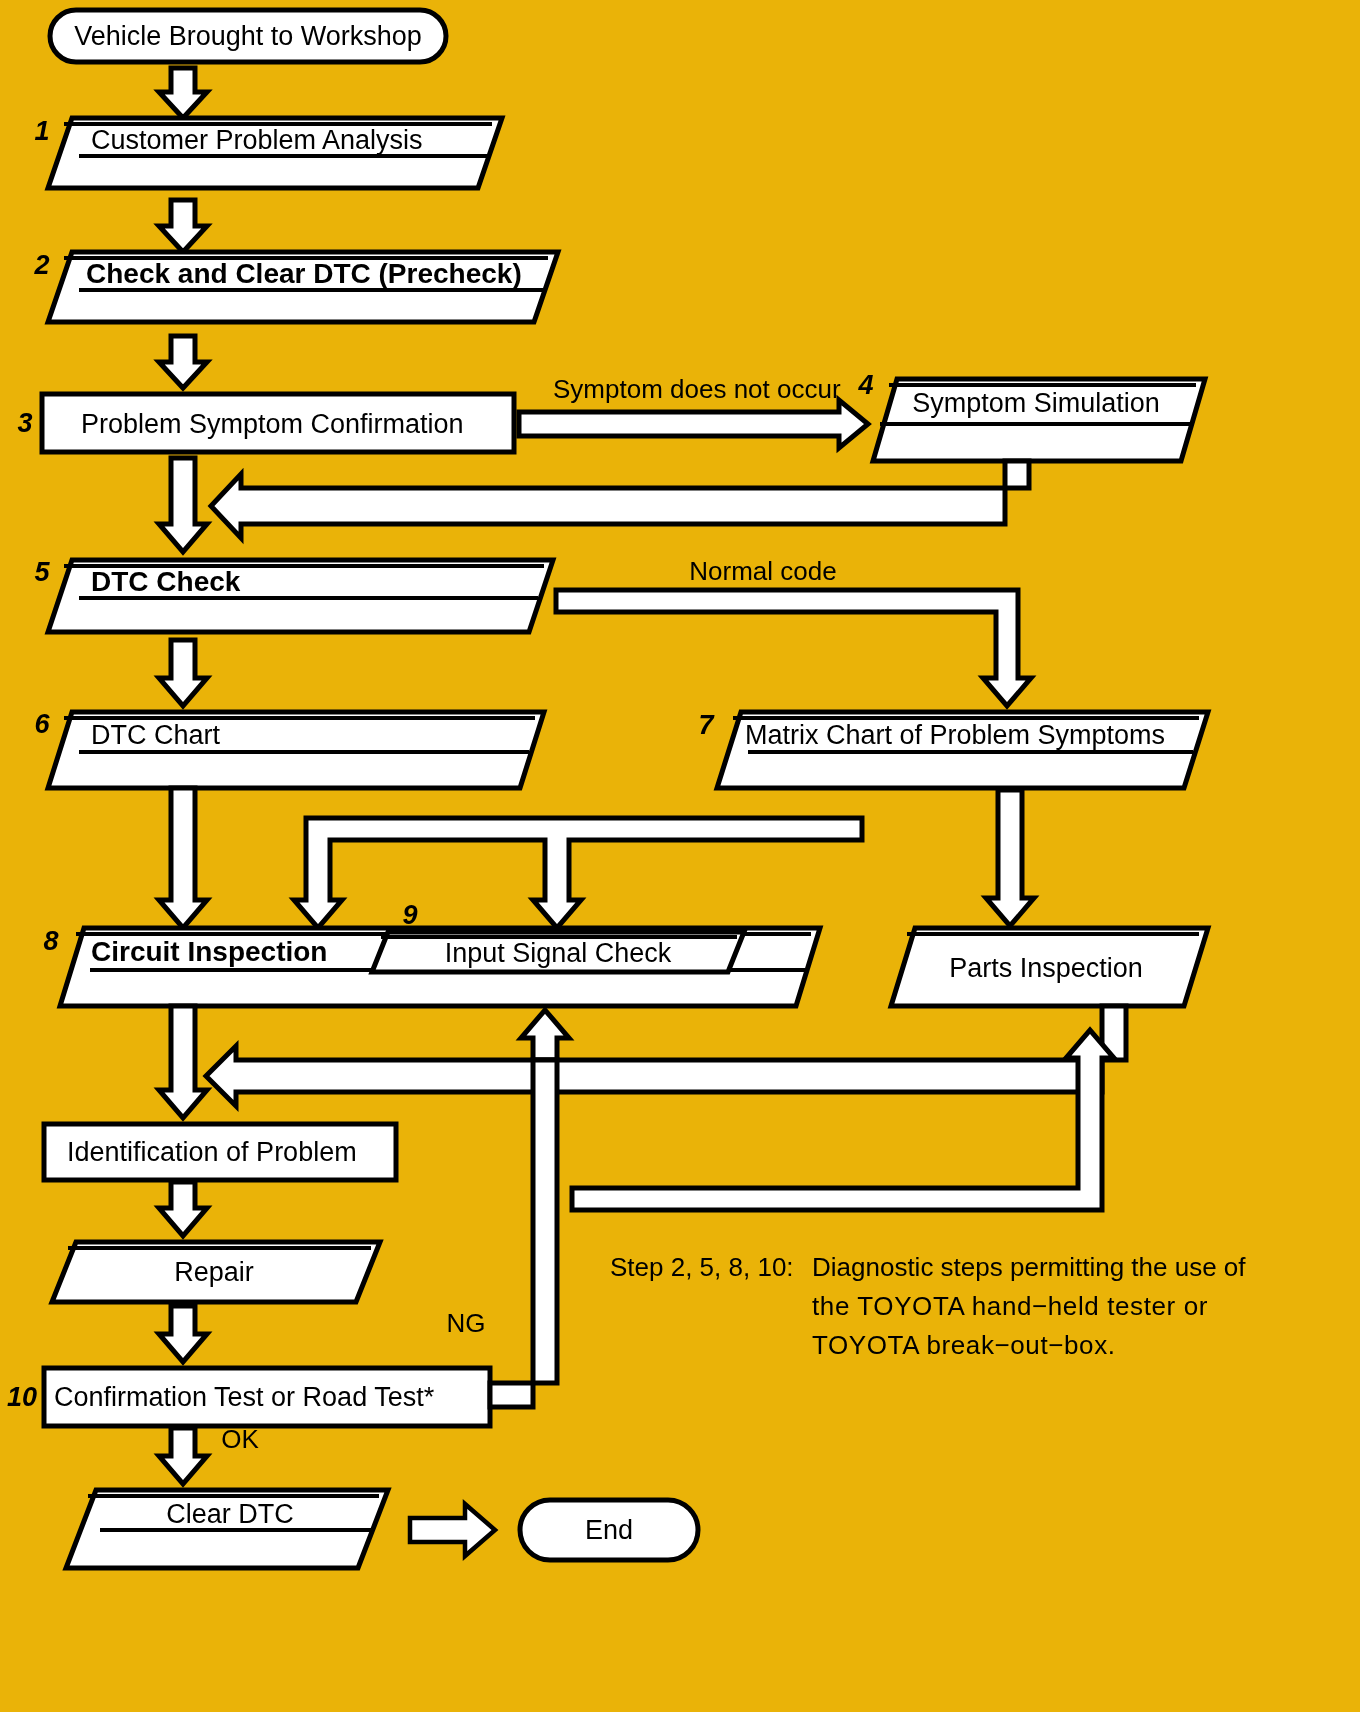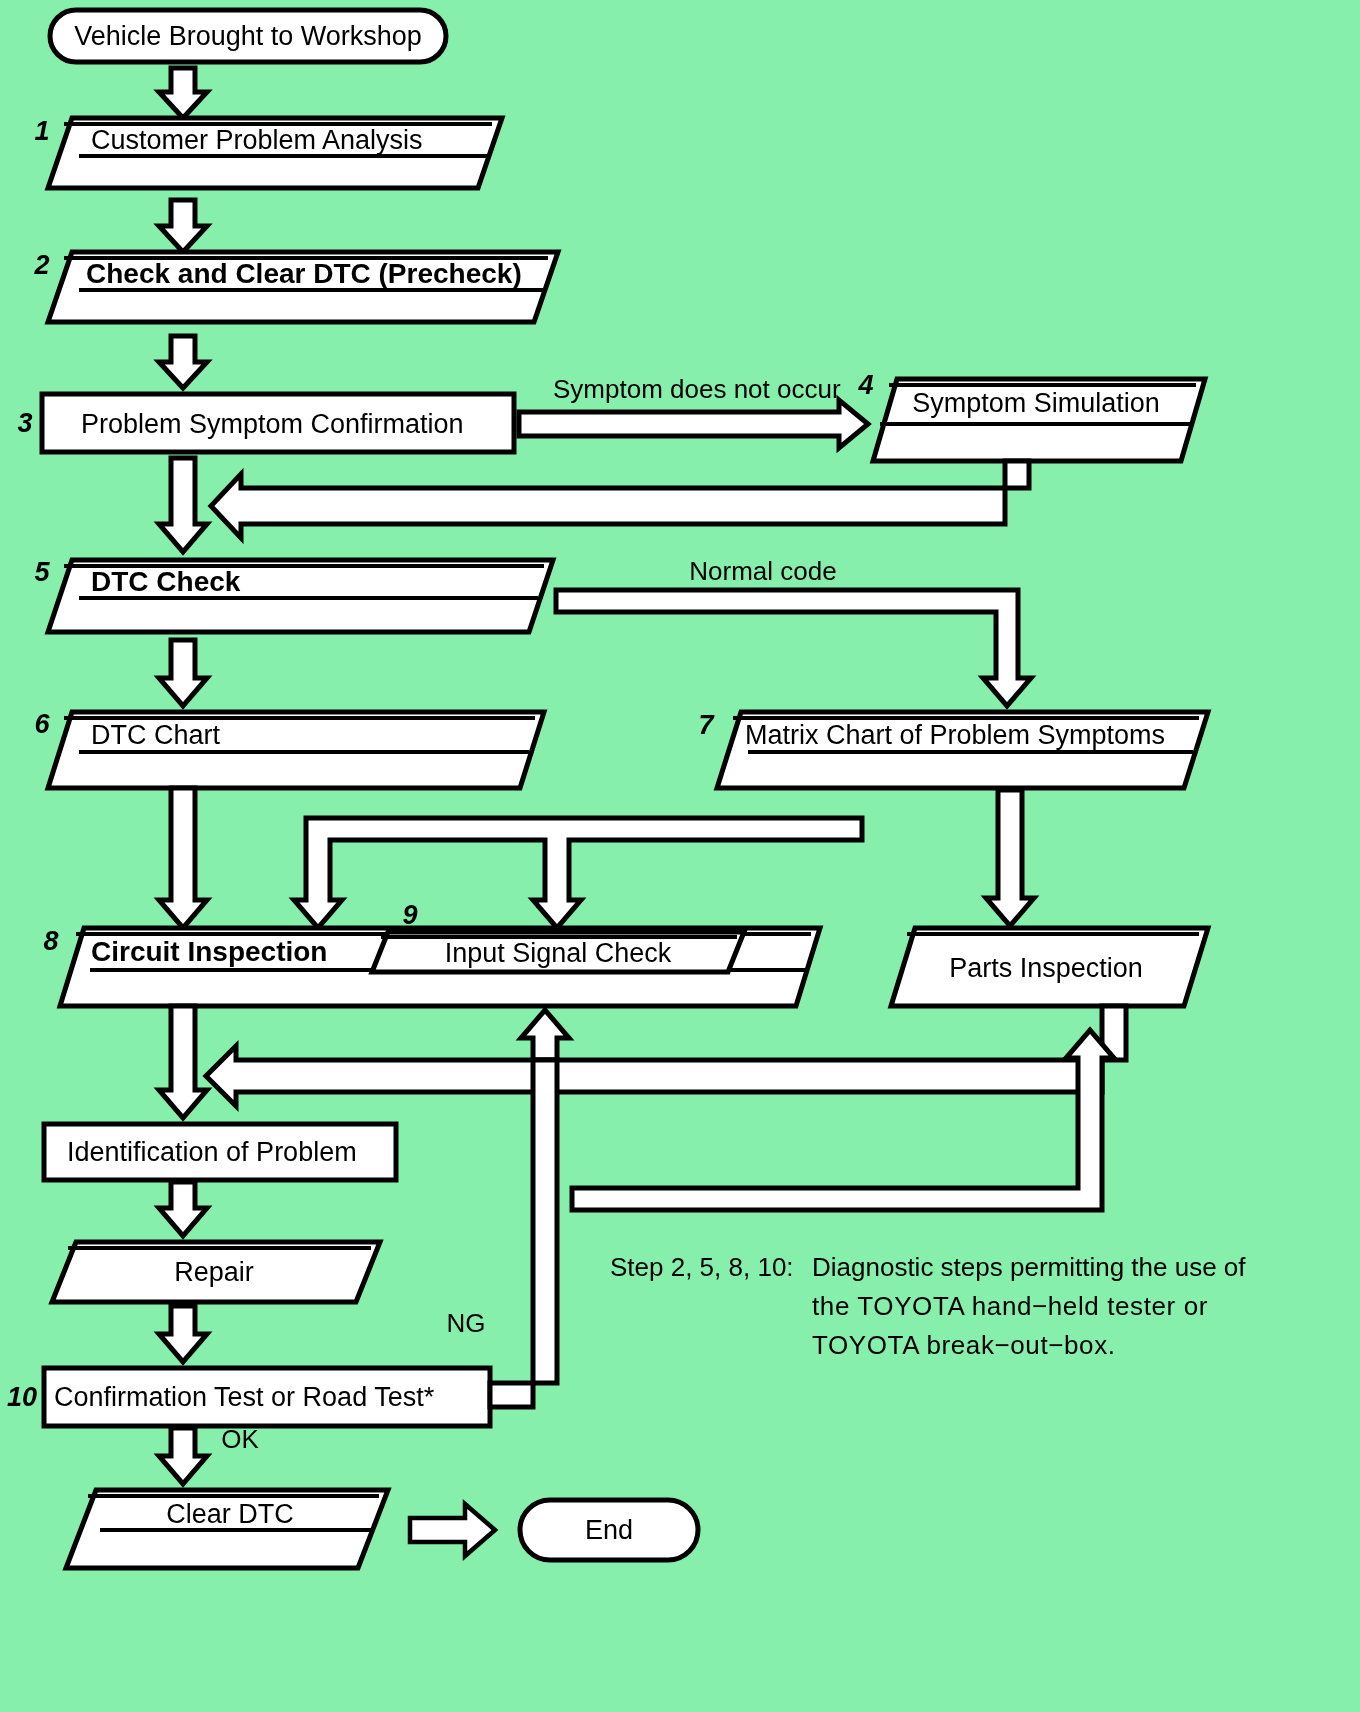--- a/index.html
+++ b/index.html
@@ -4,21 +4,21 @@
 <style>
   html, body {
     margin: 0;
     padding: 0;
     background: #ffffff;
   }
   #page {
     position: relative;
     width: 1360px;
     height: 1712px;
-    background: #86efac;
+    background: #eab308;
     font-family: "Liberation Sans", sans-serif;
     overflow: hidden;
   }
   svg.board {
     position: absolute;
     left: 0; top: 0;
     width: 1360px;
     height: 1712px;
   }
   .shape-stroke {

